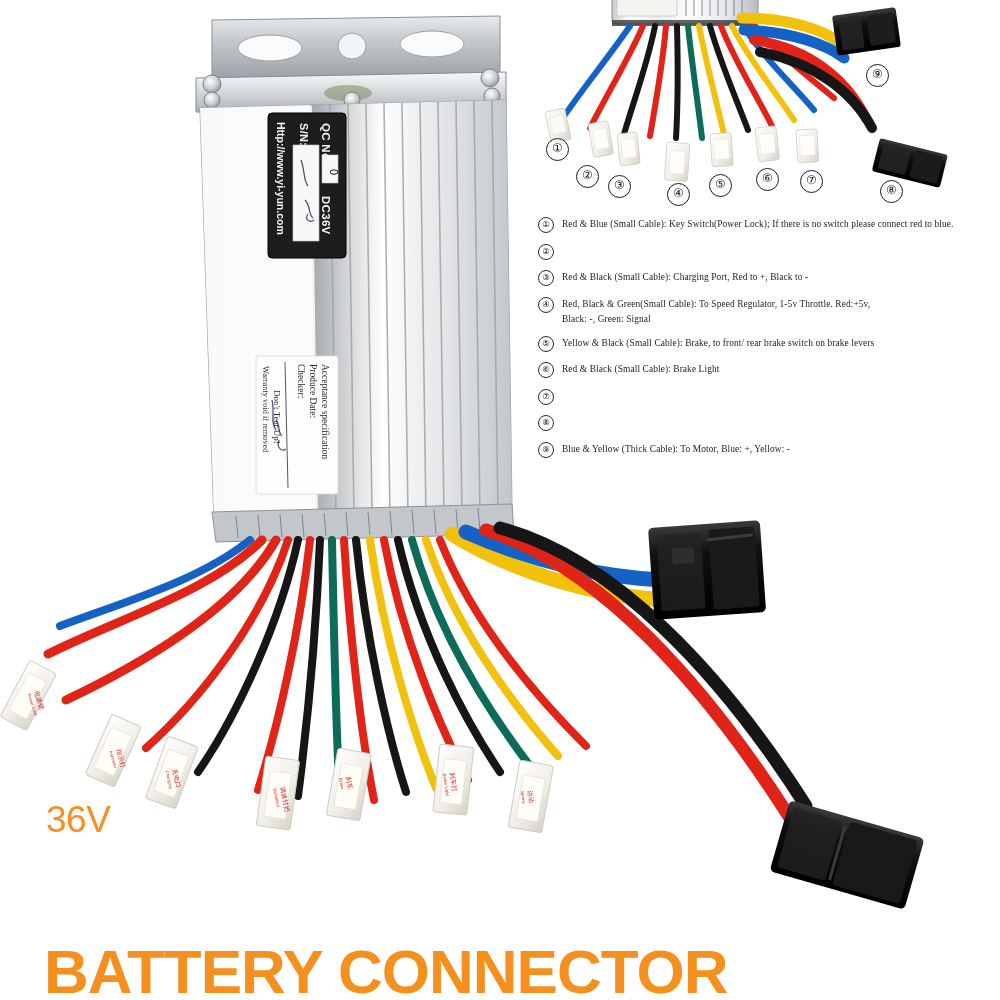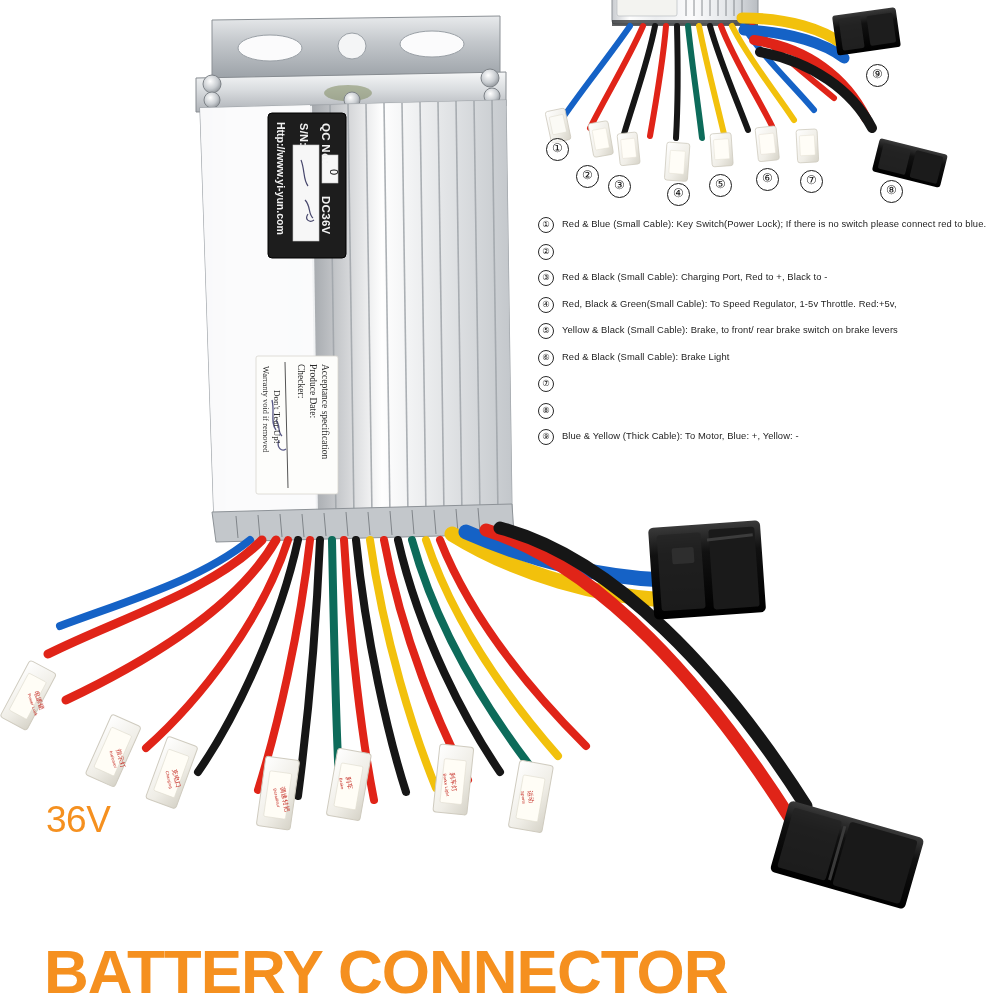--- a/index.html
+++ b/index.html
@@ -19,21 +19,21 @@
     position:absolute; left:538px; top:218px; width:452px;
     font-size:9.4px; line-height:1.32; color:#1b1b1b;
     font-family:"Liberation Sans",sans-serif;
   }
   .legend-row{display:flex;align-items:flex-start;margin-bottom:11.5px;}
   .legend-num{
     flex:0 0 auto;width:14px;height:14px;border:1px solid #2a2a2a;border-radius:50%;
     font-size:8.4px;line-height:13px;text-align:center;color:#161616;
     margin-right:8px;margin-top:-1px;letter-spacing:0;
   }
-  .legend-text{flex:1 1 auto;color:#1d1d1d;letter-spacing:.1px;}
+  .legend-text{flex:1 1 auto;color:#1d1d1d;letter-spacing:.1px;font-family:Liberation Serif, serif;}
   .legend-text .l2{display:block;margin-top:3px;}
 
   
   #spec{
     position:absolute;left:46px;top:800px;
     color:#f5901f;font-weight:normal;font-size:37px;line-height:1.08;
     letter-spacing:-0.5px;font-family:"Liberation Sans",sans-serif;
   }
   #headline{
     position:absolute;left:44px;top:941px;
@@ -400,21 +400,21 @@
       </div>
       <div class="legend-row">
         <div class="legend-num">②</div>
       </div>
       <div class="legend-row">
         <div class="legend-num">③</div>
         <div class="legend-text"><span>Red &amp; Black (Small Cable): Charging Port, Red to +, Black to -</span></div>
       </div>
       <div class="legend-row">
         <div class="legend-num">④</div>
-        <div class="legend-text"><span>Red, Black &amp; Green(Small Cable): To Speed Regulator, 1-5v Throttle. Red:+5v,</span></div>
+        <div class="legend-text"><span>Red, Black &amp; Green(Small Cable): To Speed Regulator, 1-5v Throttle. Red:+5v,</span><span class="l2">Black: -, Green: Signal</span></div>
       </div>
       <div class="legend-row">
         <div class="legend-num">⑤</div>
         <div class="legend-text"><span>Yellow &amp; Black (Small Cable): Brake, to front/ rear brake switch on brake levers</span></div>
       </div>
       <div class="legend-row">
         <div class="legend-num">⑥</div>
         <div class="legend-text"><span>Red &amp; Black (Small Cable): Brake Light</span></div>
       </div>
       <div class="legend-row">

